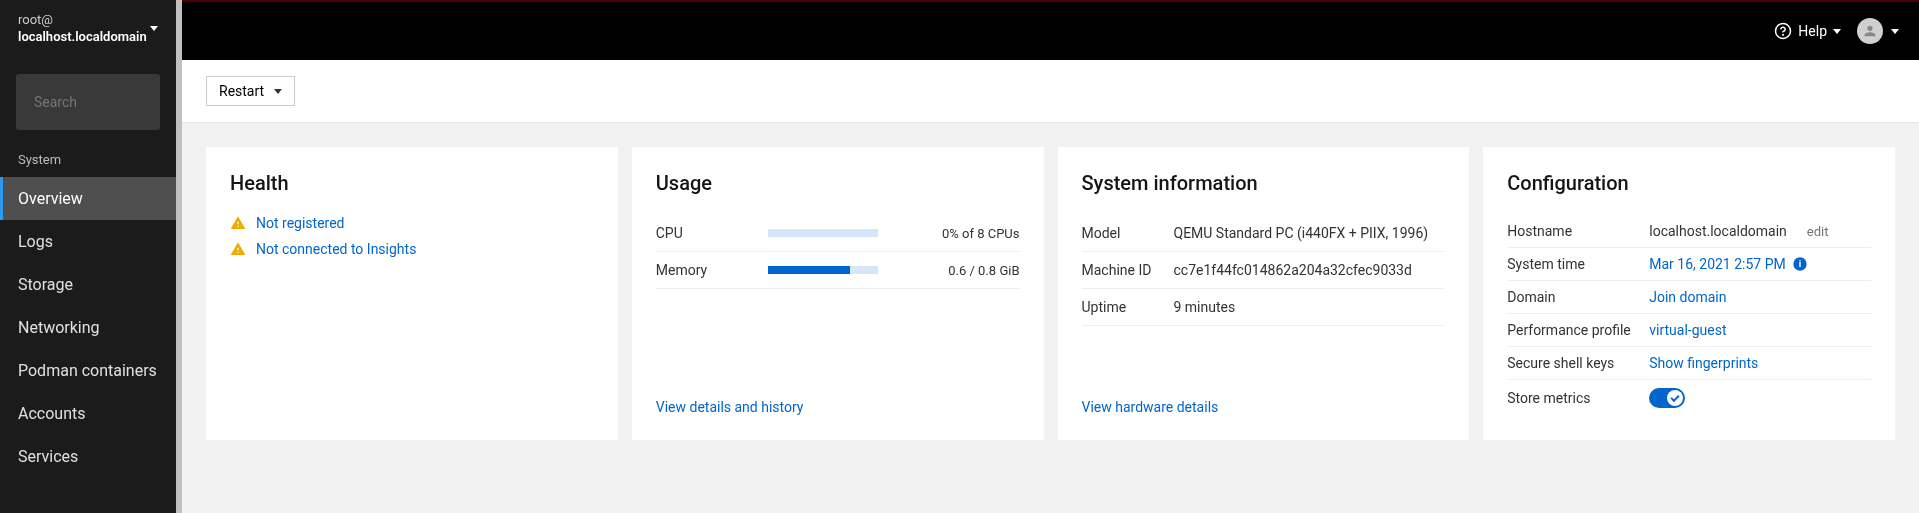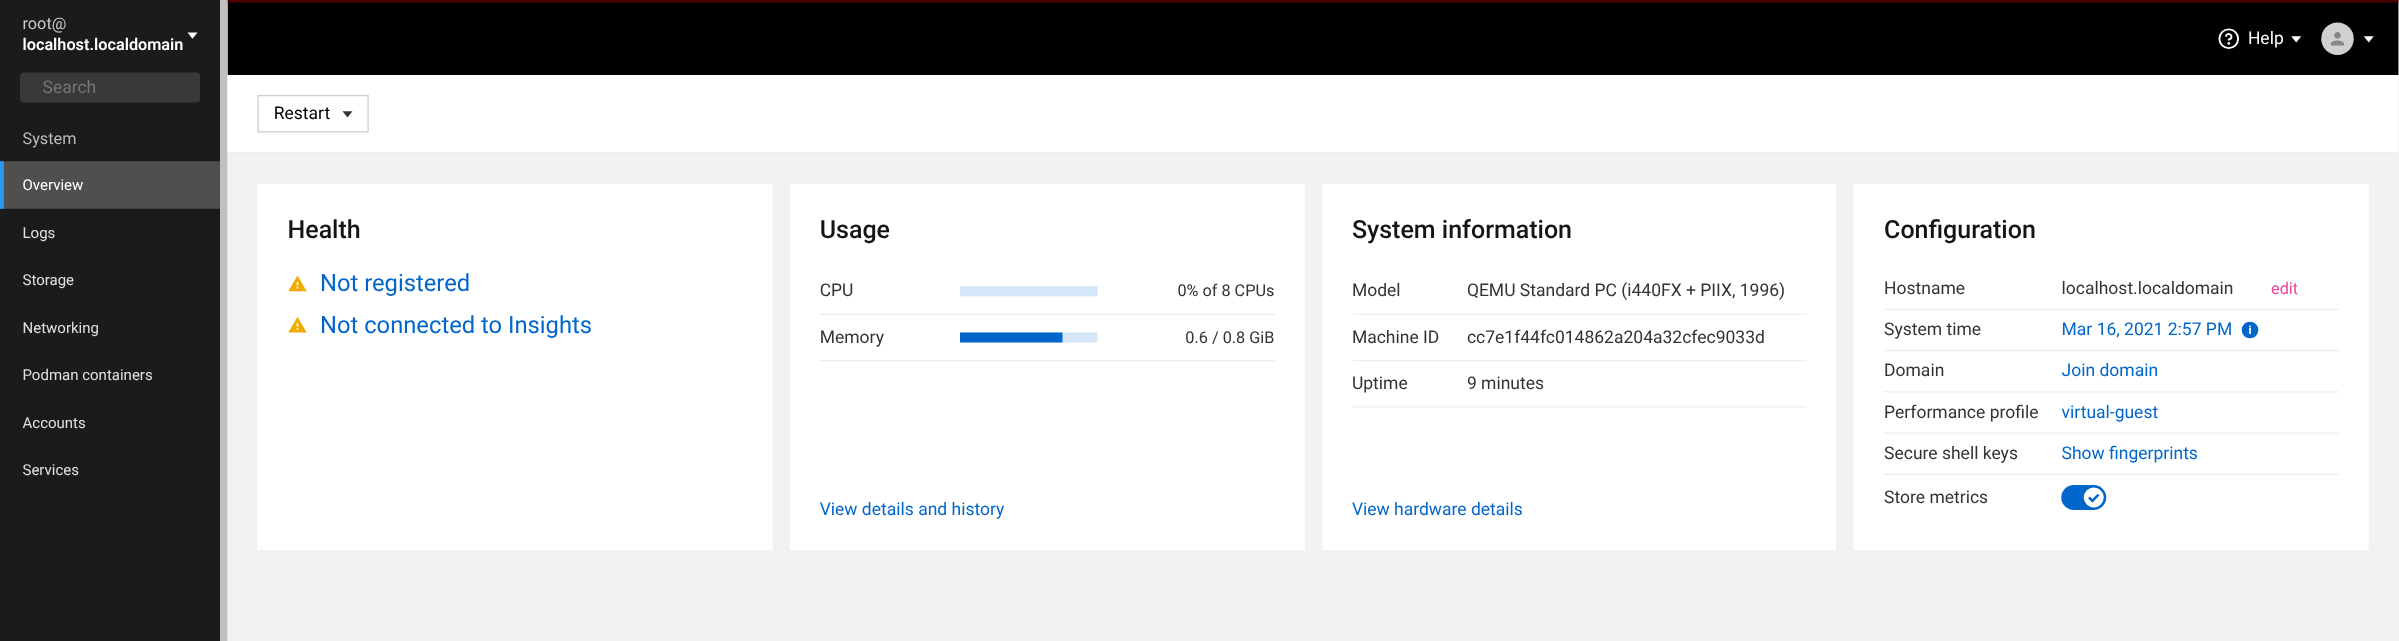--- a/index.html
+++ b/index.html
@@ -5,47 +5,47 @@
     * { margin: 0; padding: 0; box-sizing: border-box; font-family: -apple-system, BlinkMacSystemFont, "Segoe UI", Roboto, sans-serif; }
     body { background: #f0f0f0; display: flex; height: 513px; width: 1919px; overflow: hidden; }
     
     .sidebar { width: 176px; background: #1b1b1b; color: #fff; display: flex; flex-direction: column; flex-shrink: 0; }
     .sidebar-header { padding: 12px 18px; display: flex; align-items: center; justify-content: space-between; cursor: pointer; }
     .sidebar-header-text { font-size: 13px; line-height: 1.3; }
     .sidebar-header-user { color: #ccc; }
     .sidebar-header-host { font-weight: 600; color: #fff; }
     .chevron-down { width: 0; height: 0; border-left: 4px solid transparent; border-right: 4px solid transparent; border-top: 5px solid #fff; }
     
-    .search-box { margin: 0 16px 12px 16px; background: #393939; border-radius: 3px; display: flex; align-items: center; padding: 4px 10px; }
+    .search-box { margin: 16px 16px 12px 16px; background: #393939; border-radius: 3px; display: flex; align-items: center; padding: 20px 10px; }
     .search-box svg { width: 14px; height: 14px; fill: #aaa; margin-right: 8px; }
     .search-box input { background: transparent; border: none; color: #ccc; font-size: 14px; outline: none; flex: 1; }
     
     .nav-section { padding: 10px 18px; font-size: 13px; color: #bbb; }
-    .nav-item { padding: 12px 18px; font-size: 12px; color: #e0e0e0; cursor: pointer; }
+    .nav-item { padding: 12px 18px; font-size: 16px; color: #e0e0e0; cursor: pointer; }
     .nav-item.active { background: #4f4f4f; color: #fff; border-left: 3px solid #2b9af3; padding-left: 15px; }
     
     .main { flex: 1; background: #f2f2f2; display: flex; flex-direction: column; overflow: hidden; }
     
     .topbar { background: #000; border-top: 2px solid #4d0000; height: 60px; display: flex; align-items: center; justify-content: flex-end; padding: 0 20px; gap: 16px; }
     .topbar .help { color: #fff; font-size: 14px; display: flex; align-items: center; gap: 6px; cursor: pointer; }
     .help-icon-svg { width: 18px; height: 18px; }
     .topbar .avatar { width: 26px; height: 26px; border-radius: 50%; background: #d0d0d0; display: flex; align-items: center; justify-content: center; }
     .avatar svg { width: 16px; height: 16px; fill: #888; }
     .avatar-wrap { display: flex; align-items: center; gap: 8px; cursor: pointer; }
     .avatar-wrap .chevron-down { border-top-color: #fff; }
     
     .action-bar { background: #fff; padding: 16px 24px; display: flex; justify-content: flex-start; border-bottom: 1px solid #e5e5e5; }
     .restart-btn { border: 1px solid #ccc; background: #fff; padding: 6px 12px; font-size: 14px; display: flex; align-items: center; gap: 10px; cursor: pointer; }
     .restart-btn .chev { width: 0; height: 0; border-left: 4px solid transparent; border-right: 4px solid transparent; border-top: 5px solid #333; }
     
     .cards { display: flex; gap: 14px; padding: 24px 24px 0 24px; }
     .card { background: #fff; flex: 1; padding: 24px; display: flex; flex-direction: column; min-height: 280px; }
     .card h2 { font-size: 20px; font-weight: 500; margin-bottom: 20px; color: #151515; }
     
-    .health-item { display: flex; align-items: center; gap: 10px; margin-bottom: 10px; font-size: 19px; }
+    .health-item { display: flex; align-items: center; gap: 10px; margin-bottom: 10px; font-size: 14px; }
     .warn-icon { width: 16px; height: 16px; flex-shrink: 0; }
     .link { color: #0066cc; cursor: pointer; }
     
     .usage-row { display: flex; align-items: center; justify-content: space-between; padding: 10px 0; border-bottom: 1px solid #eee; font-size: 14px; gap: 12px; }
     .usage-row:last-of-type { border-bottom: none; }
     .usage-label { color: #333; width: 60px; }
     .usage-bar { flex: 1; height: 8px; background: #d6e6f9; position: relative; max-width: 110px; }
     .usage-bar-fill { height: 100%; background: #0066cc; }
     .usage-val { color: #333; min-width: 90px; text-align: right; font-size: 13px; }
     
@@ -61,21 +61,21 @@
     
     .info-icon-svg { width: 16px; height: 16px; }
     
     .toggle { width: 36px; height: 20px; background: #0066cc; border-radius: 10px; position: relative; cursor: pointer; }
     .toggle-knob { width: 16px; height: 16px; background: #fff; border-radius: 50%; position: absolute; top: 2px; right: 2px; display: flex; align-items: center; justify-content: center; }
     .toggle-knob::after { content: ""; width: 6px; height: 3px; border-left: 2px solid #0066cc; border-bottom: 2px solid #0066cc; transform: rotate(-45deg); margin-top: -2px; }
     
     .card-footer { margin-top: auto; padding-top: 16px; }
     .card-footer .link { font-size: 14px; }
     
-    .edit-link { color: #ec4899; margin-left: 24px; cursor: pointer; font-size: 13px; }
+    .edit-link { color: #737373; margin-left: 14px; cursor: pointer; font-size: 13px; }
     
     .scrollbar-gap { width: 6px; background: #c0c0c0; }
   </style>
 </head>
 <body>
 
 <div class="sidebar">
   <div class="sidebar-header">
     <div class="sidebar-header-text">
       <div class="sidebar-header-user">root@</div>

